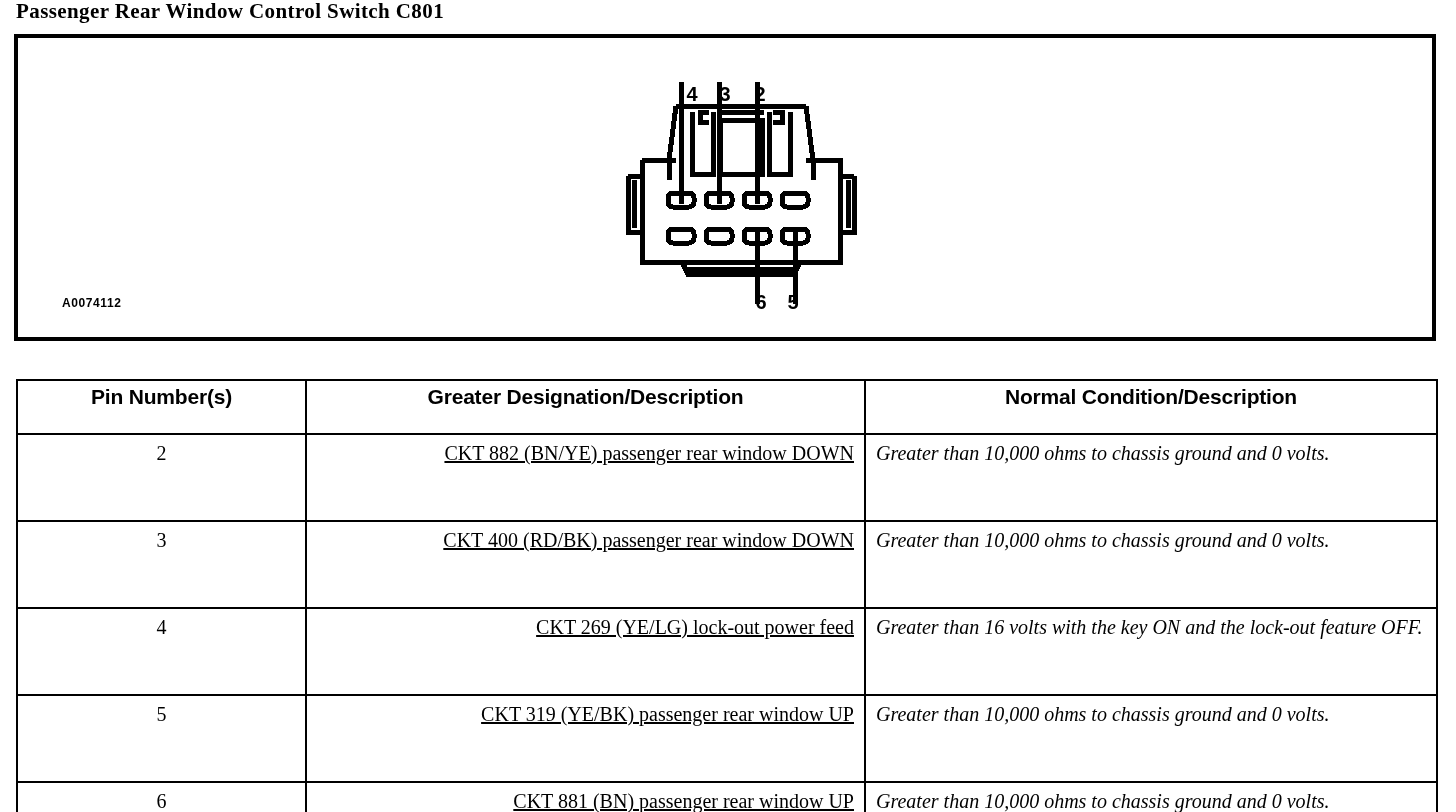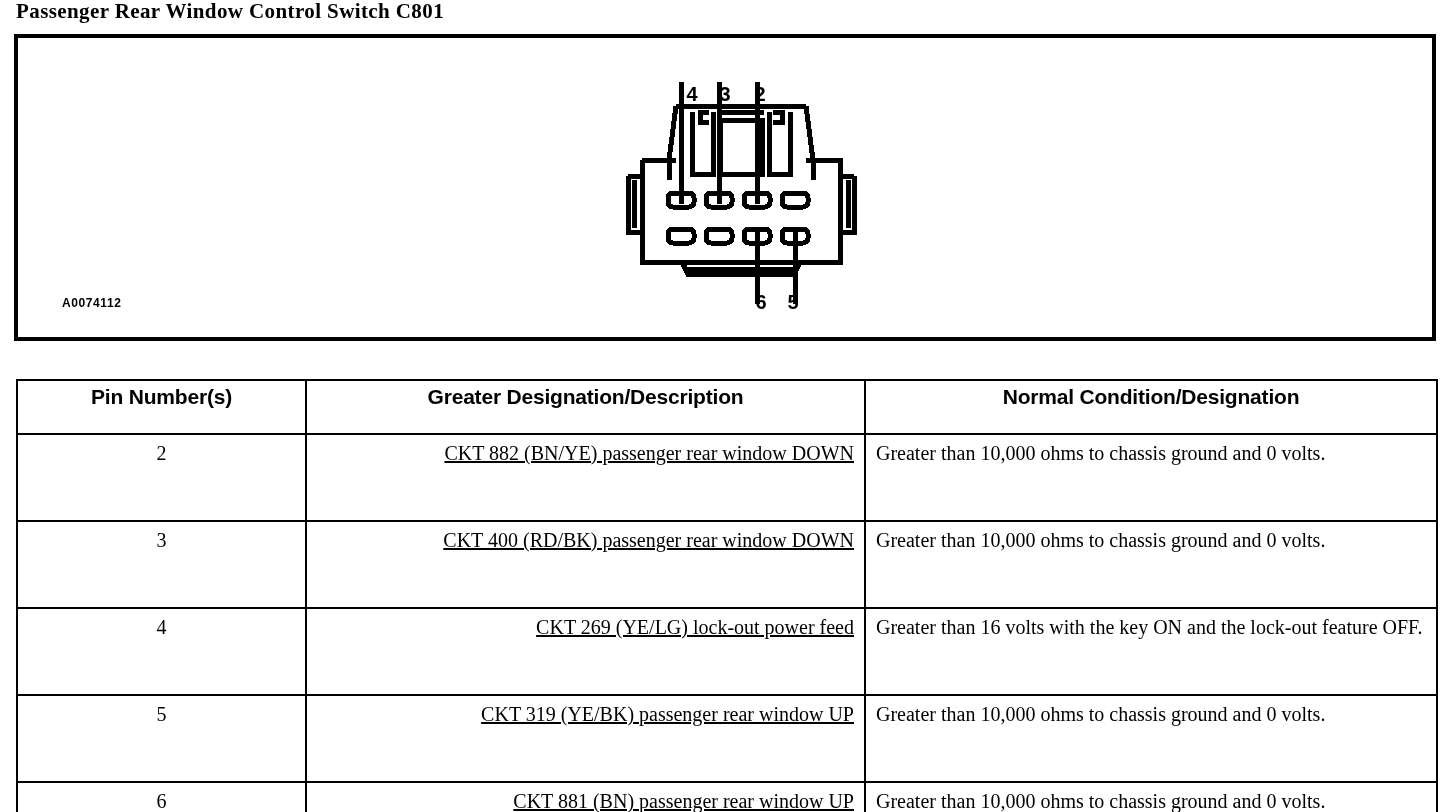--- a/index.html
+++ b/index.html
@@ -110,20 +110,21 @@
   }
   td.cell-pin {
     text-align: center;
   }
   td.cell-ckt {
     text-align: right;
     text-decoration: underline;
   }
   td.cell-meas {
     text-align: left;
+    font-style: italic;
   }
   .pin-table tbody tr:last-child td {
     border-bottom-width: 3px;
   }
 </style>
 </head>
 <body>
 
 <div class="page-title">Passenger Rear Window Control Switch C801</div>
 
@@ -209,21 +210,21 @@
 <table class="pin-table">
   <colgroup>
     <col class="c-pin">
       <col class="c-ckt">
       <col class="c-meas">
   </colgroup>
   <thead>
     <tr>
       <th>Pin Number(s)</th>
       <th>Greater Designation/Description</th>
-      <th>Normal Condition/Designation</th>
+      <th>Normal Condition/Description</th>
     </tr>
   </thead>
   <tbody>
     <tr>
       <td class="cell-pin">2</td>
       <td class="cell-ckt">CKT 882 (BN/YE) passenger rear window DOWN</td>
       <td class="cell-meas">Greater than 10,000 ohms to chassis ground and 0 volts.</td>
     </tr>
     <tr>
       <td class="cell-pin">3</td>

